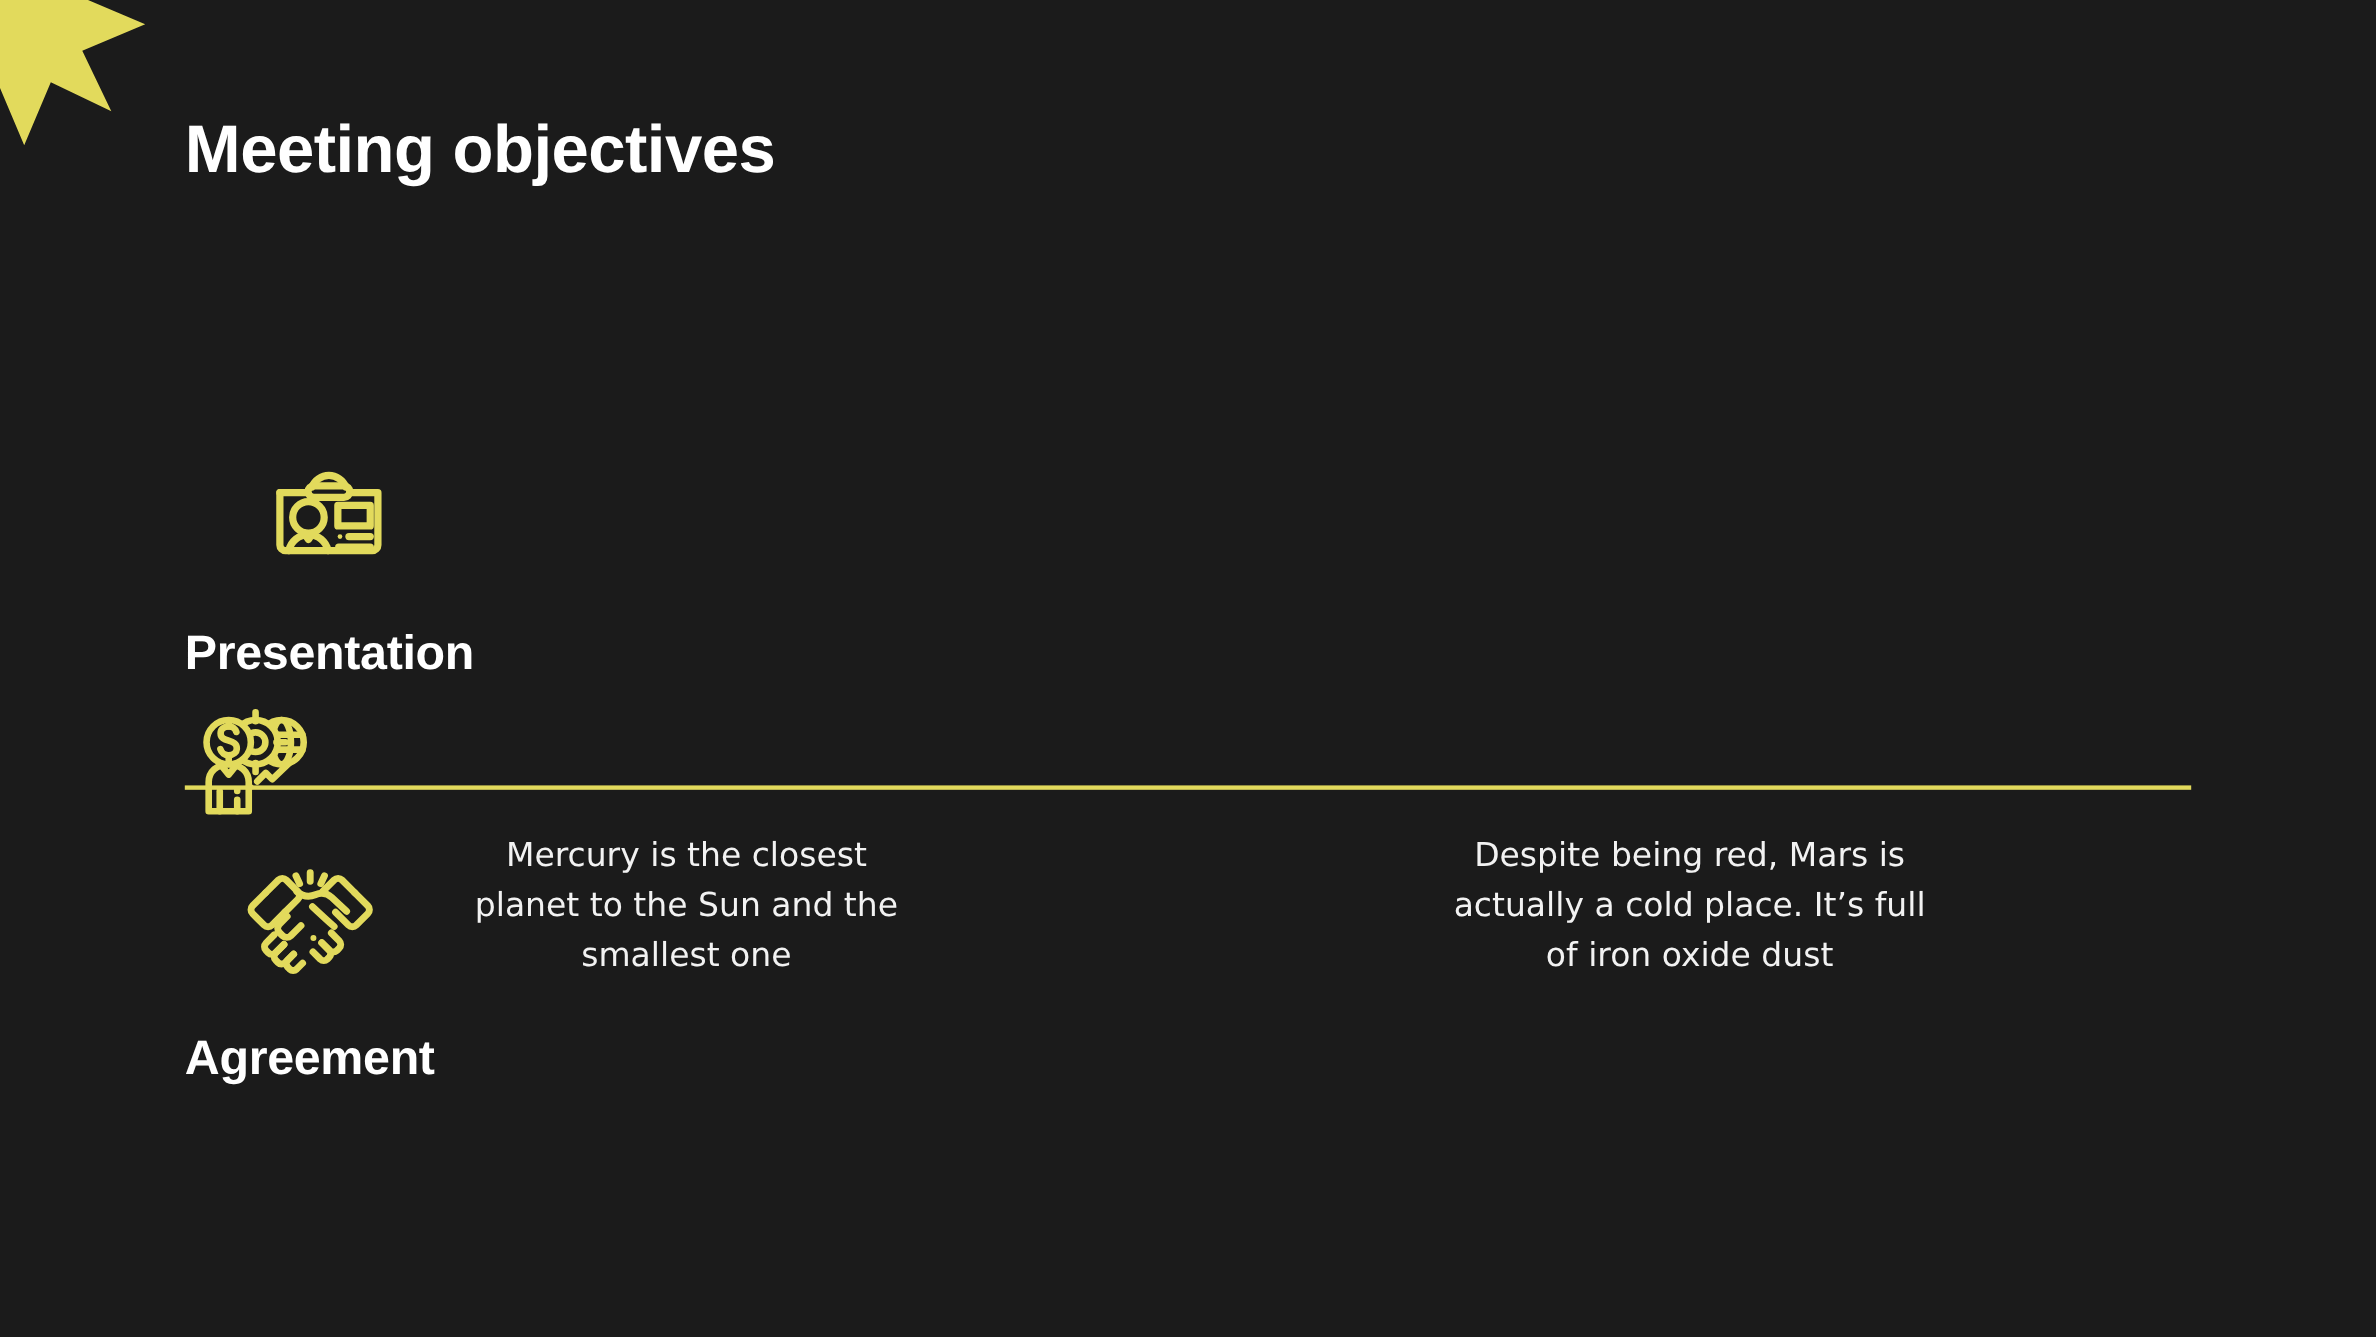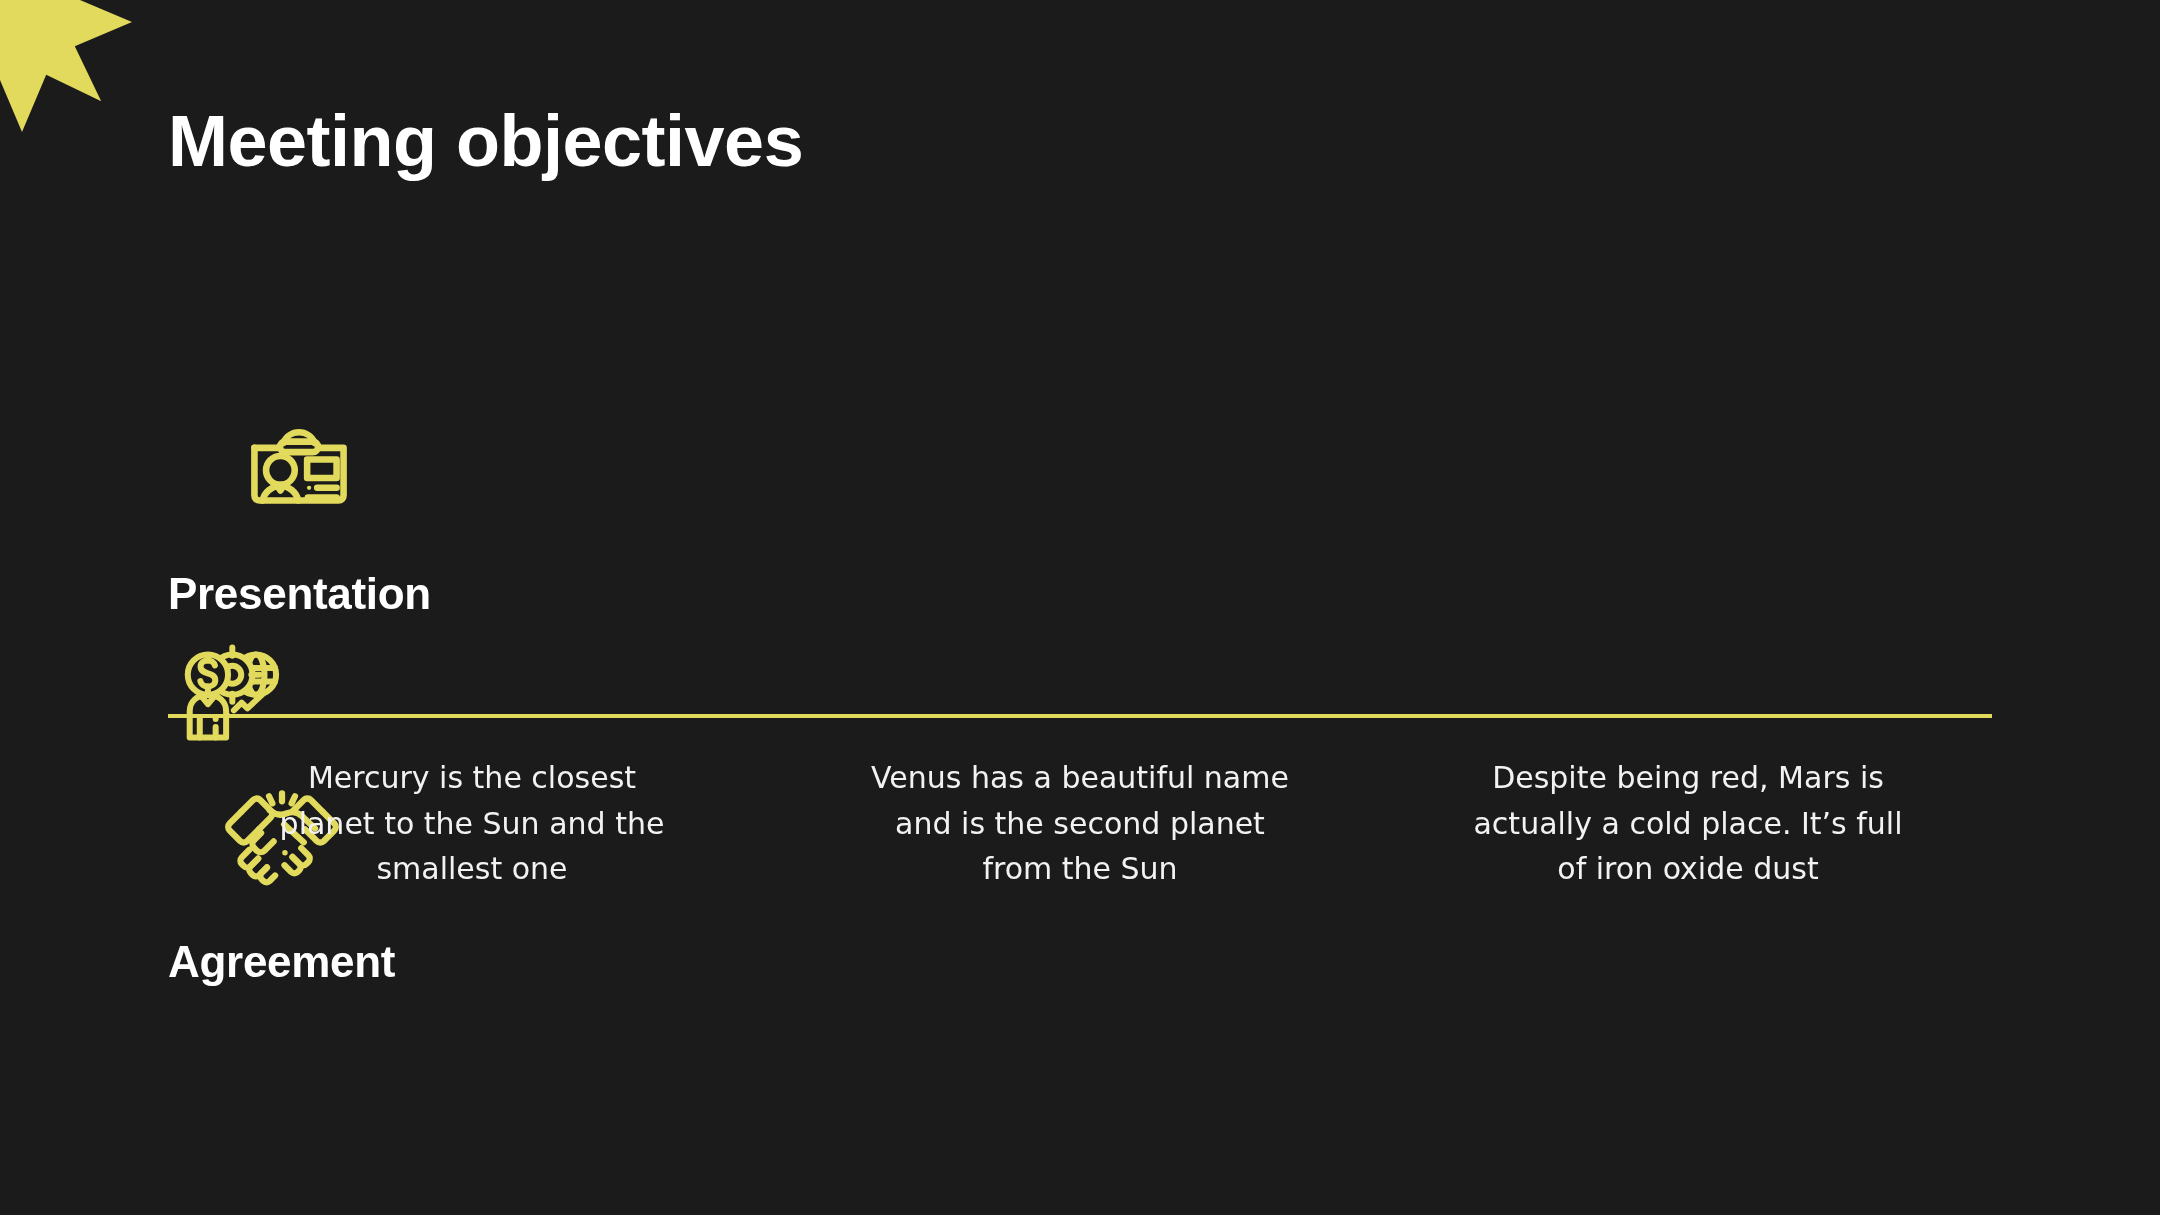--- a/index.html
+++ b/index.html
@@ -31,21 +31,21 @@
     width: 220px;
     height: 220px;
     pointer-events: none;
   }
 
   
   .title {
     position: absolute;
     left: 168px;
     top: 105px;
-    font-size: 72px;
+    font-size: 61px;
     line-height: 1.0;
     font-weight: bold;
     color: #ffffff;
     letter-spacing: -0.5px;
     white-space: nowrap;
   }
 
   
   .columns {
     position: absolute;
@@ -231,20 +231,17 @@
 
   </div>
 
   <div class="divider"></div>
 
   <div class="body-row">
     <div class="body-cell">
       <div class="body-text">Mercury is the closest planet to the Sun and the smallest one</div>
     </div>
     <div class="body-cell">
-      <div class="body-text">Venus has a beautiful name and is the second planet from the Sun</div>
-    </div>
-    <div class="body-cell">
       <div class="body-text">Despite being red, Mars is actually a cold place. It’s full of iron oxide dust</div>
     </div>
   </div>
 
 </div>
 
 </body></html>

